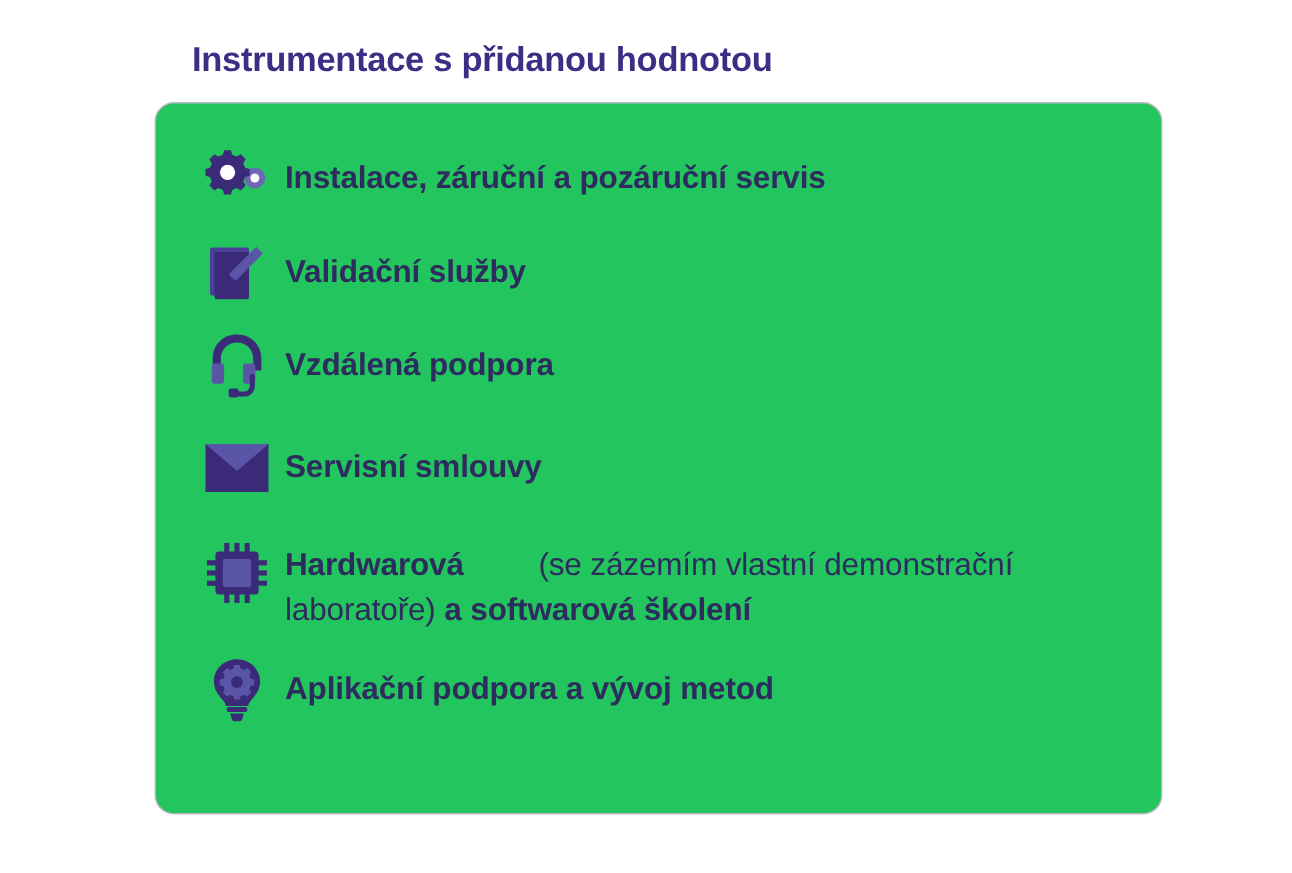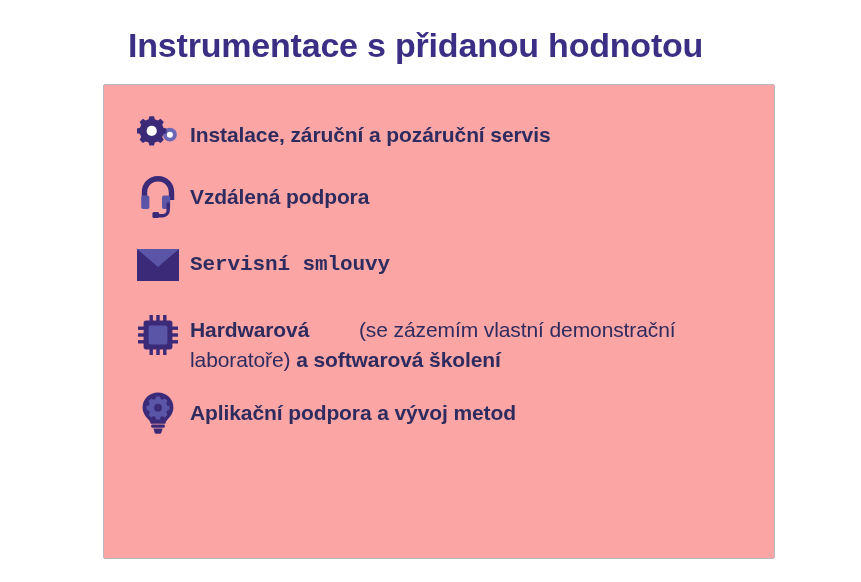--- a/index.html
+++ b/index.html
@@ -19,37 +19,37 @@
 
   .page {
     position: absolute;
     inset: 0;
   }
 
   .page-title {
     position: absolute;
     left: 128px;
     top: 26px;
-    font-size: 34px;
+    font-size: 23px;
     font-weight: bold;
     letter-spacing: -0.2px;
     color: #3b2f85;
     white-space: nowrap;
   }
 
   .card {
     position: absolute;
     left: 103px;
-    top: 84px;
+    top: 68px;
     width: 672px;
     height: 475px;
     box-sizing: border-box;
     border: 1.4px solid #b9b9c4;
-    border-radius: 2px;
-    background: #fca5a5;
+    border-radius: 13px;
+    background: #22c55e;
   }
 
   .list {
     position: absolute;
     left: 0;
     top: 0;
     right: 0;
     bottom: 0;
     padding: 18px 0 0 0;
   }
@@ -84,21 +84,21 @@
     letter-spacing: -0.1px;
   }
 
   .row-label .reg { font-weight: normal; margin-left: 44px; }
 
   
   .r1 { margin-top: 6px; }
   .r2 { margin-top: 9px; }
   .r3 { margin-top: 9px; }
   .r4 { margin-top: 8px; }
-  .r5 { margin-top: 14px; font-family: Liberation Mono, monospace; }
+  .r5 { margin-top: 14px; }
   .r6 { margin-top: 11px; }
   .r7 { margin-top: 12px; }
   .r6 .icon-cell { align-items: flex-start; padding-top: 10px; }
 </style>
 </head>
 <body>
 
 <div class="page">
 
   <div class="page-title">Instrumentace s přidanou hodnotou</div>
@@ -119,20 +119,33 @@
             </g>
             <circle cx="15.7" cy="15.9" r="5.1" fill="#ffffff"></circle>
           </svg>
         </span>
         <span class="row-label">
           <b>Instalace, záruční a pozáruční servis</b>
         </span>
       </div>
 
 
+      <div class="row r3">
+        <span class="icon-cell">
+          <svg width="42" height="42" viewBox="0 0 42 42" aria-hidden="true">
+            <rect x="3" y="4" width="26" height="32" rx="1.5" fill="#4b3f97"></rect>
+            <path d="M6 7 h23 v30 a1.5 1.5 0 0 1 -1.5 1.5 h-20 A1.5 1.5 0 0 1 6 37 Z" fill="#3a2a78"></path>
+            <path d="M33.8 3.5 l4.5 4.5 -17.6 17.6 -6.1 1.6 1.6 -6.1 Z" fill="#5b55a8"></path>
+            <path d="M14.6 21.1 l6.1 6.1 -6.1 1.6 Z" fill="#3a2a78"></path>
+          </svg>
+        </span>
+        <span class="row-label">
+          <b>Validační služby</b>
+        </span>
+      </div>
 
       <div class="row r4">
         <span class="icon-cell">
           <svg width="40" height="46" viewBox="0 0 40 46" aria-hidden="true">
             <path d="M20 2 C10.6 2 3.8 9.0 3.8 18.2 V26 h5.4 V18.2 C9.2 12.0 13.9 7.4 20 7.4 c6.1 0 10.8 4.6 10.8 10.8 V26 h5.4 V18.2 C36.2 9.0 29.4 2 20 2 Z" fill="#3a2a78"></path>
             <rect x="3.2" y="21.4" width="8.2" height="13.5" rx="2" fill="#5b55a8"></rect>
             <rect x="24.0" y="21.4" width="8.2" height="13.5" rx="2" fill="#5b55a8"></rect>
             <path d="M30.2 30 v6.3 c0 3.0 -2.4 5.4 -5.4 5.4 h-3.2" fill="none" stroke="#3a2a78" stroke-width="3.4" stroke-linecap="round"></path>
             <rect x="14.4" y="38.0" width="6.8" height="6.0" rx="1.6" fill="#3a2a78"></rect>
           </svg>

